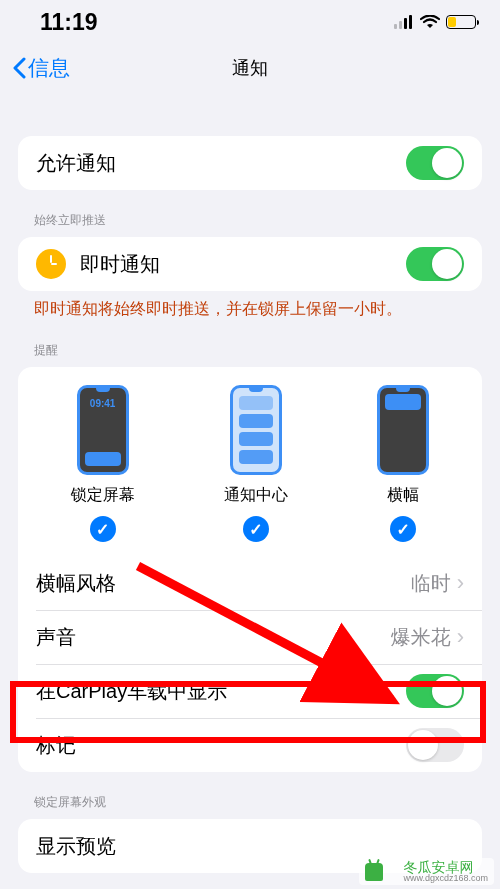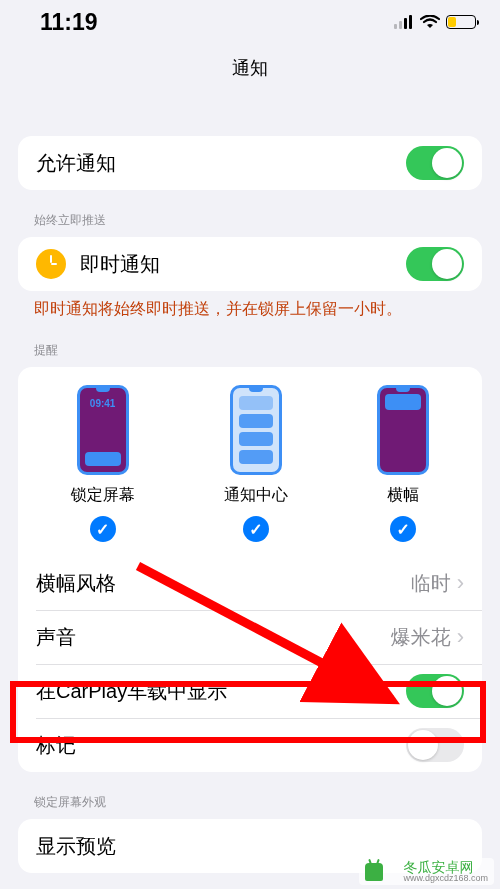--- a/index.html
+++ b/index.html
@@ -37,21 +37,21 @@
   .toggle.on { background:#34c759; }
   .toggle .knob { position:absolute; width:30px; height:30px; background:#fff; border-radius:50%; top:2px; left:2px; box-shadow:0 1px 3px rgba(0,0,0,.2); transition:.2s; }
   .toggle.on .knob { left:26px; }
   
   .clock-icon { width:30px; height:30px; background:#ffb800; border-radius:50%; margin-right:14px; display:flex; align-items:center; justify-content:center; position:relative; }
   .clock-icon::before { content:""; width:2px; height:8px; background:#fff; position:absolute; top:6px; left:14px; border-radius:1px; }
   .clock-icon::after { content:""; width:6px; height:2px; background:#fff; position:absolute; top:14px; left:15px; border-radius:1px; }
   
   .alerts-row { display:flex; justify-content:space-around; padding:18px 8px 14px; }
   .alert-opt { display:flex; flex-direction:column; align-items:center; gap:10px; }
-  .phone-frame { width:52px; height:90px; border:3px solid #3d8ff5; border-radius:10px; position:relative; background:#701a75; }
+  .phone-frame { width:52px; height:90px; border:3px solid #3d8ff5; border-radius:10px; position:relative; background:#404040; }
   .phone-frame.lock .time { position:absolute; top:10px; left:0; right:0; text-align:center; font-size:10px; color:#3d8ff5; font-weight:600; }
   .phone-frame .notch { position:absolute; top:-1px; left:16px; right:16px; height:5px; background:#3d8ff5; border-radius:0 0 4px 4px; }
   .phone-frame.lock .bubble { position:absolute; bottom:6px; left:5px; right:5px; height:14px; background:#3d8ff5; border-radius:4px; }
   .phone-frame.center { background:#cfe3fb; }
   .phone-frame.center .stack { position:absolute; top:8px; left:6px; right:6px; bottom:8px; display:flex; flex-direction:column; gap:4px; }
   .phone-frame.center .stack div { flex:1; background:#3d8ff5; border-radius:4px; opacity:.85; }
   .phone-frame.center .stack div:first-child { opacity:.4; }
   .phone-frame.banner .top-bubble { position:absolute; top:6px; left:5px; right:5px; height:16px; background:#3d8ff5; border-radius:4px; }
   .alert-label { font-size:16px; }
   .check { width:26px; height:26px; border-radius:50%; background:#007aff; color:#fff; display:flex; align-items:center; justify-content:center; font-size:16px; font-weight:700; }
@@ -81,20 +81,26 @@
         <path d="M4 7 Q10 2 16 7" stroke="#000" stroke-width="2.2" fill="none" stroke-linecap="round"></path>
         <path d="M1 4 Q10 -3 19 4" stroke="#000" stroke-width="2.2" fill="none" stroke-linecap="round"></path>
       </svg>
     <div class="battery">
         <div class="battery-fill"></div>
       </div>
   </div>
 </div>
 
 <div class="nav">
+  <div class="back">
+    <svg width="14" height="22" viewBox="0 0 14 22">
+        <path d="M12 2 L3 11 L12 20" stroke="#007aff" stroke-width="3" fill="none" stroke-linecap="round" stroke-linejoin="round"></path>
+      </svg>
+    <span>信息</span>
+  </div>
   <div class="nav-title">通知</div>
 </div>
 
 <div class="group first">
   <div class="row">
     <span class="label">允许通知</span>
     <div class="toggle on">
         <div class="knob"></div>
       </div>
   </div>

